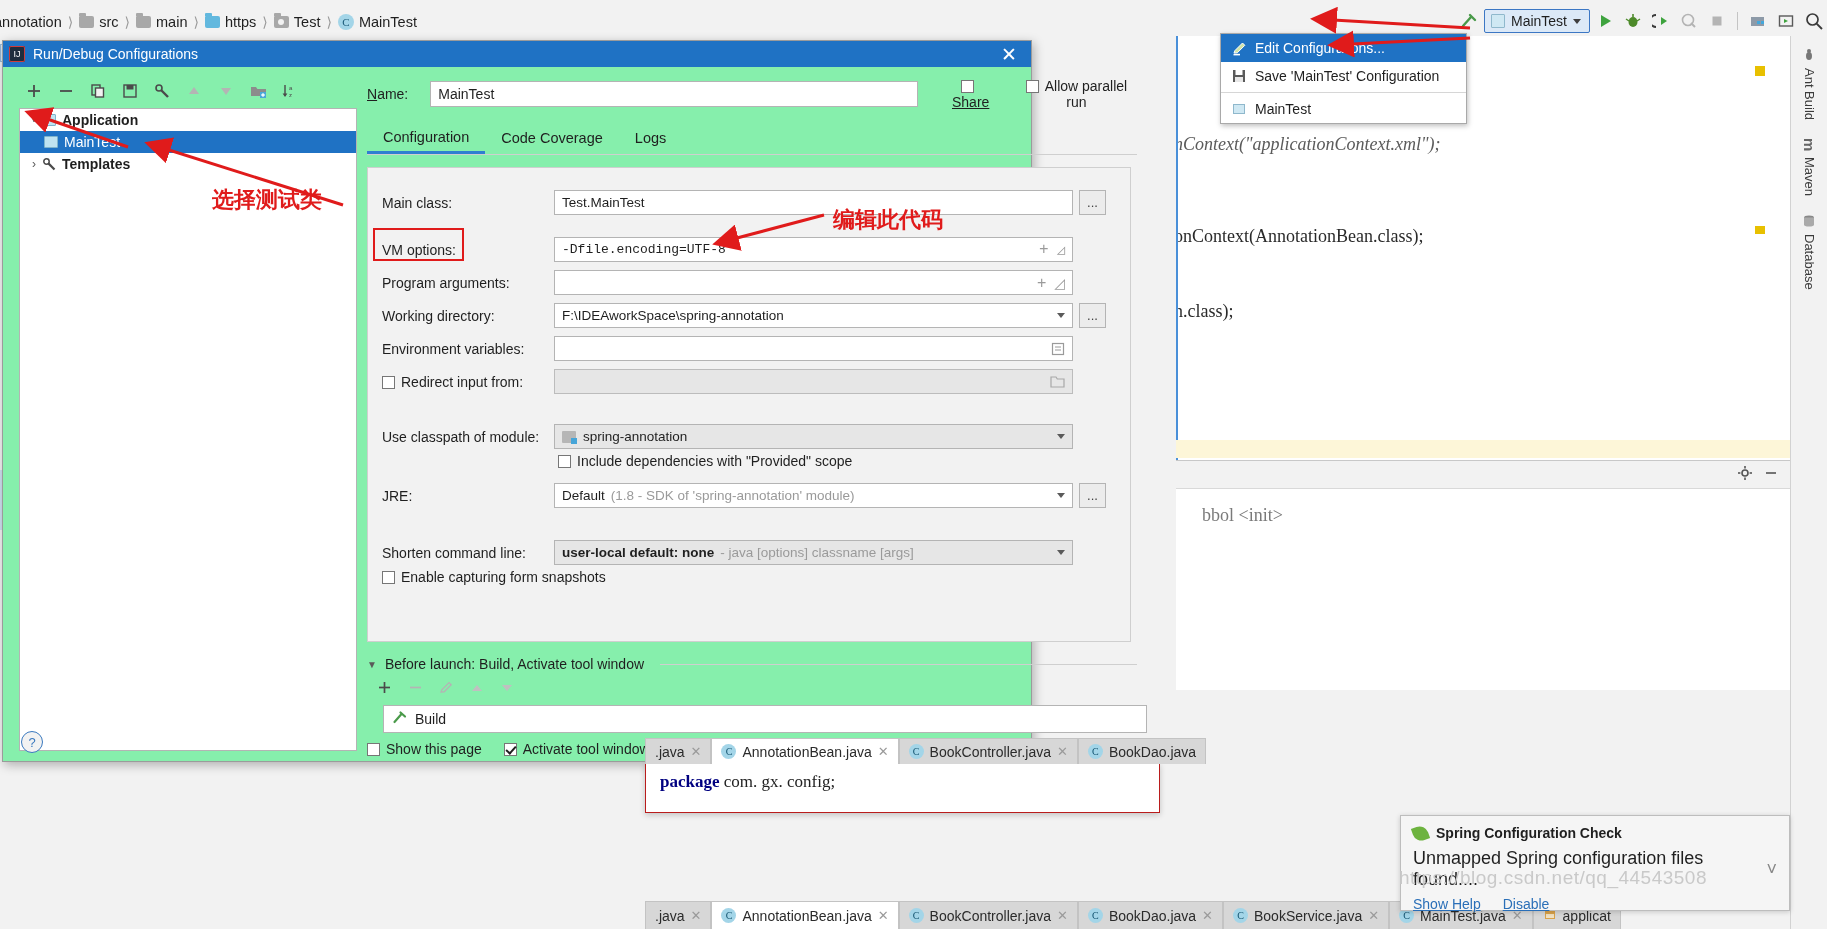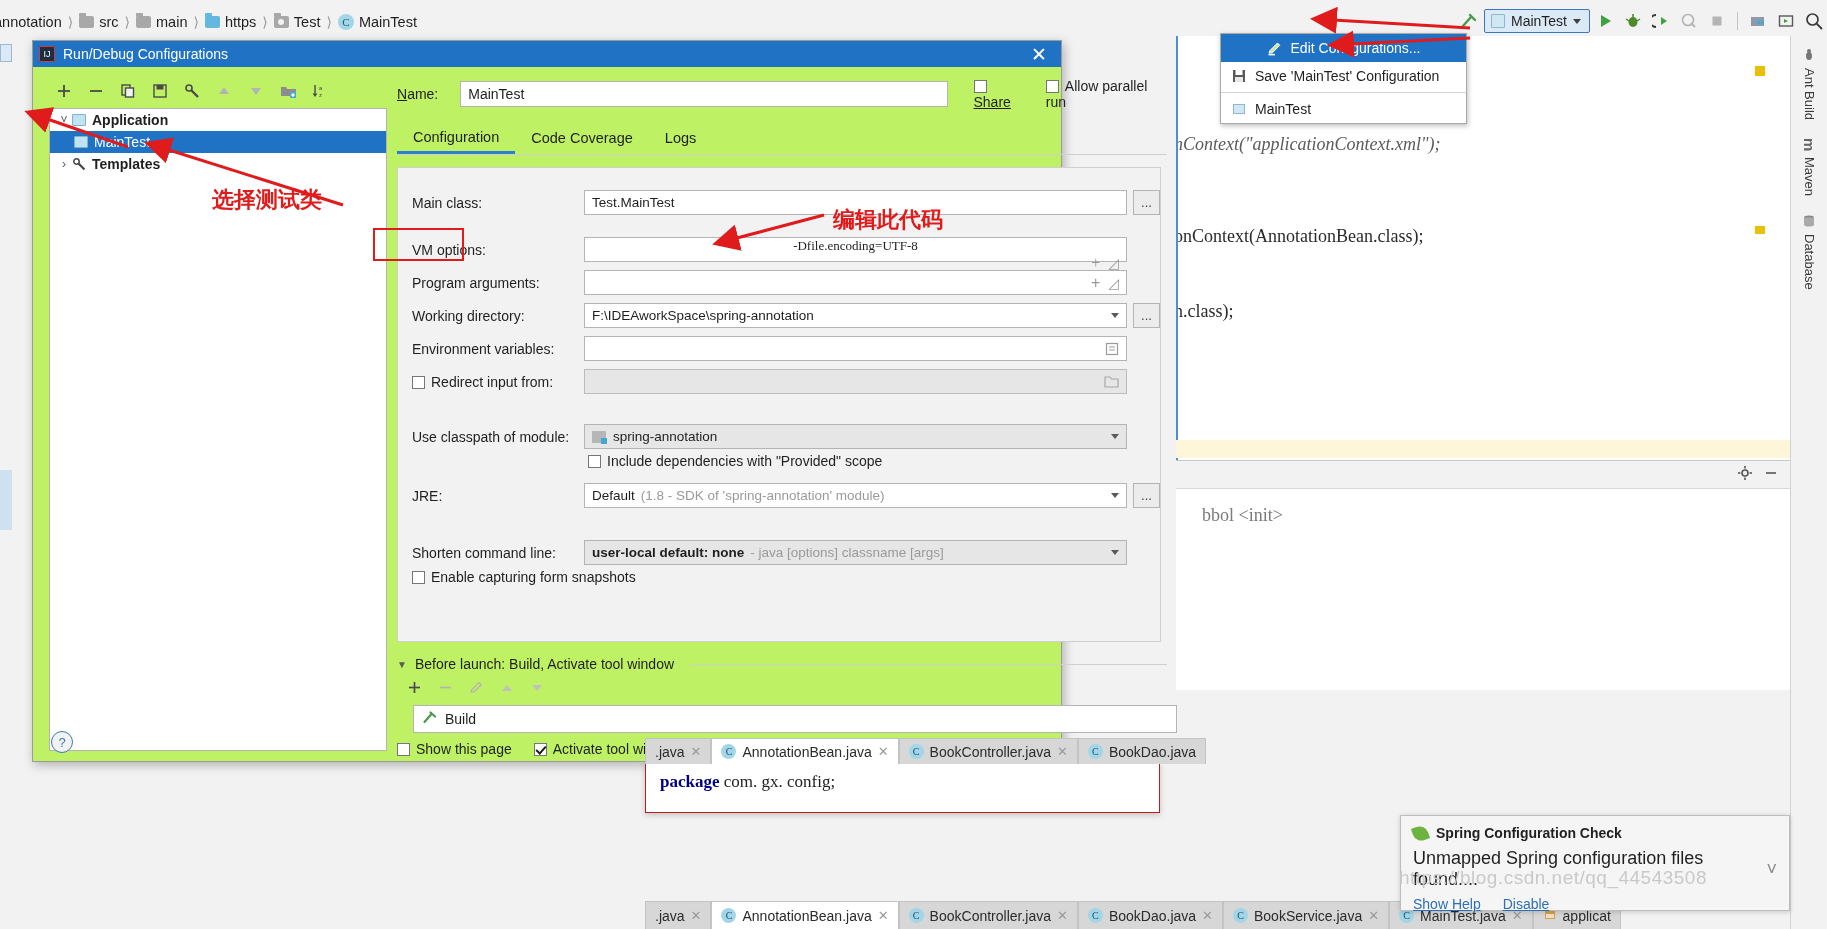--- a/index.html
+++ b/index.html
@@ -58,21 +58,21 @@
   .chip-ic{width:14px;height:14px;border:1px solid #8fb8cc;background:#cfe8f3;border-radius:1px;}
   .caret-dn{width:0;height:0;border-left:4px solid transparent;border-right:4px solid transparent;border-top:5px solid #3f3f3f;}
 
   
   .menu-popup{
     position:absolute; left:1220px; top:33px; width:247px;
     background:#ffffff; border:1px solid #a9a9a9; box-shadow:1px 2px 5px rgba(0,0,0,.25);
     z-index: 60;
   }
   .menu-item{height:28px;display:flex;align-items:center;gap:8px;padding:0 10px;font-size:14px;}
-  .menu-item.sel{background:#1f72c4;color:#fff;justify-content:center;}
+  .menu-item.sel{background:#1f72c4;color:#fff;}
   .menu-sep{height:1px;background:#d6d6d6;margin:2px 0;}
   .mi-ic{width:16px;height:16px;display:flex;align-items:center;justify-content:center;}
 
   
   .editor-area{
     position:absolute; left:1176px; top:36px; width:615px; height:440px;
     background:#ffffff; border-left:2px solid #4a90d9;
     overflow:hidden;
   }
   .code-line{
@@ -97,22 +97,22 @@
     border-left:1px solid #d2d2d2;
   }
   .vtool{
     writing-mode:vertical-rl; text-orientation:mixed;
     font-size:13px;color:#3b3b3b; padding:6px 0; display:flex;align-items:center;gap:6px;
     margin: 6px auto 0 auto; justify-content:flex-start; width:100%;
   }
 
   
   .dialog{
-    position:absolute;left:32px;top:40px;width:1030px;height:722px;
-    background:#bef264;border:1px solid #9b9b9b;
+    position:absolute;left:2px;top:40px;width:1030px;height:722px;
+    background:#86efac;border:1px solid #9b9b9b;
     box-shadow: 2px 3px 10px rgba(0,0,0,.28);
     z-index:40;
   }
   .dlg-title{
     height:26px;background:#1f72c4;color:#fff;display:flex;align-items:center;
     padding:0 6px;font-size:14px;
   }
   .dlg-title .ij-ic{
     width:16px;height:16px;margin-right:8px;background:#1f2d3d;border-radius:2px;
     position:relative; box-shadow: inset 0 0 0 1px #cf3b3b;
@@ -135,47 +135,47 @@
   }
   .tree-row{height:22px;display:flex;align-items:center;font-size:14px;padding-left:6px;}
   .tree-row.lvl1{padding-left:24px;}
   .tree-row.sel{background:#1f72c4;color:#fff;}
   .twisty{width:16px;display:inline-flex;align-items:center;justify-content:center;color:#5a5a5a;font-size:12px;}
   .app-ic{width:14px;height:12px;border:1px solid #7fb4cc;background:#bfe3f1;border-radius:1px;margin-right:6px;}
   .wrench-ic{margin-right:6px;display:inline-flex;}
 
   
   .form-pane{position:absolute;left:364px;top:8px;width:770px;height:676px;}
-  .name-row{display:flex;align-items:center;height:30px;margin-top:4px;}
+  .name-row{display:flex;align-items:center;height:30px;margin-top:4px;text-align:center;}
   .lbl{font-size:14px;color:#1f1f1f;}
   .u{text-decoration:underline;}
   .name-input{
     margin-left:22px;width:503px;height:26px;border:1px solid #b4b4b4;background:#fff;
     display:flex;align-items:center;padding:0 7px;font-size:14px;
   }
   .name-opts{display:flex;align-items:center;gap:18px;margin-left:26px;font-size:14px;}
   .cb{width:13px;height:13px;border:1px solid #767676;background:#fff;display:inline-block;margin-right:6px;vertical-align:-2px;}
   .cb.checked{background:#fff;position:relative;}
   .cb.checked::after{content:"";position:absolute;left:3px;top:0px;width:4px;height:8px;border:solid #1f1f1f;border-width:0 2px 2px 0;transform:rotate(42deg);}
 
   .tabs{display:flex;align-items:flex-end;height:34px;margin-top:12px;gap:0px;border-bottom:1px solid #cfcfcf;}
   .tab{padding:0 16px;height:32px;display:flex;align-items:center;font-size:14.5px;color:#1f1f1f;cursor:pointer;}
   .tab.active{border-bottom:3px solid #2f7fd0;font-weight:400;}
 
   .cfg-box{
     margin-top:12px;width:764px;height:475px;border:1px solid #cfcfcf;background:#f2f2f2;
-    padding:22px 0 10px 14px; position:relative;
+    padding:22px 24px 10px 14px; position:relative;
   }
   .frow{display:flex;align-items:center;margin-bottom:8px;}
   .frow .lab{width:172px;font-size:14px;color:#1f1f1f;flex:0 0 172px;}
   .fld{
     height:25px;border:1px solid #b4b4b4;background:#fff;display:flex;align-items:center;
     padding:0 7px;font-size:13.5px;flex:1;min-width:0;
   }
-  .fld.mono{font-family:Liberation Serif, serif;font-size:13px;flex-direction:column;}
+  .fld.mono{font-family:Liberation Mono, monospace;font-size:13px;}
   .fld.disabled{background:#e6e6e6;border-color:#bcbcbc;}
   .fld.combo{background:#e6e6e6;}
   .fld .ghost{color:#9a9a9a;}
   .fld-actions{display:flex;align-items:center;gap:8px;margin-left:auto;color:#9a9a9a;}
   .btn-dots{
     margin-left:6px;width:27px;height:25px;border:1px solid #b4b4b4;background:#ececec;
     display:flex;align-items:center;justify-content:center;font-size:13px;color:#3f3f3f;cursor:pointer;
   }
   .caret-sm{width:0;height:0;border-left:4px solid transparent;border-right:4px solid transparent;border-top:5px solid #5a5a5a;}
   .mod-ic{width:14px;height:12px;background:#b6b6b6;margin-right:7px;position:relative;border-radius:1px;}

